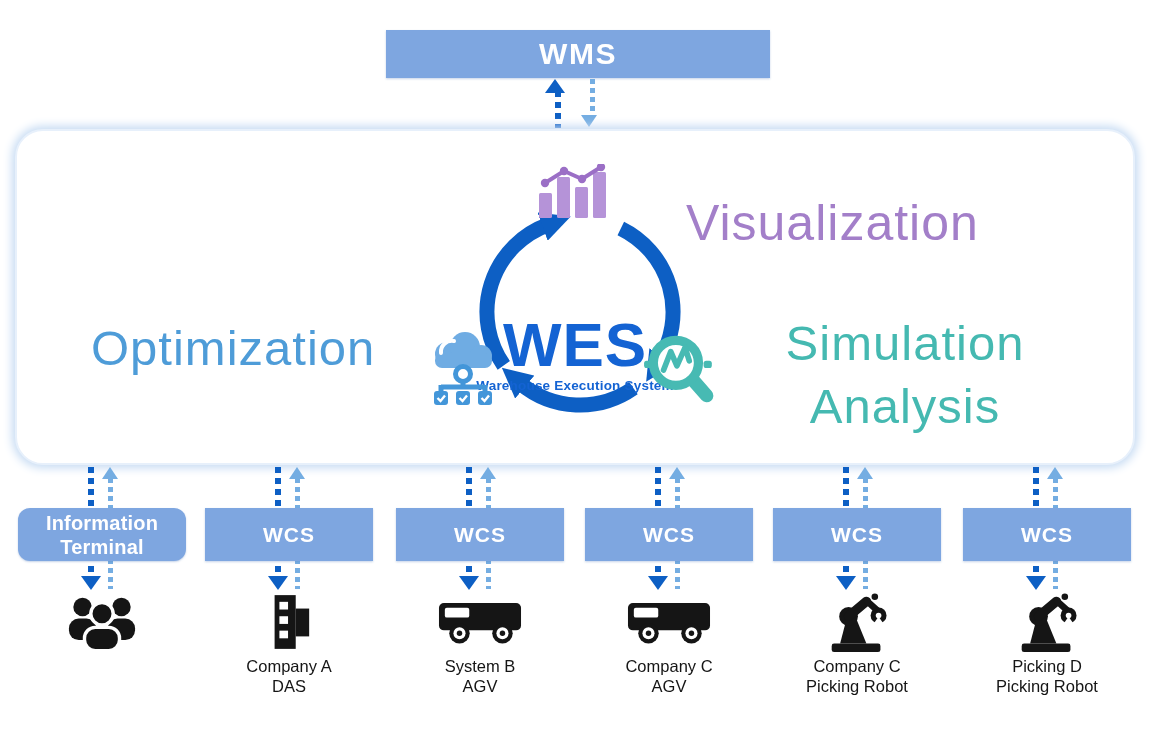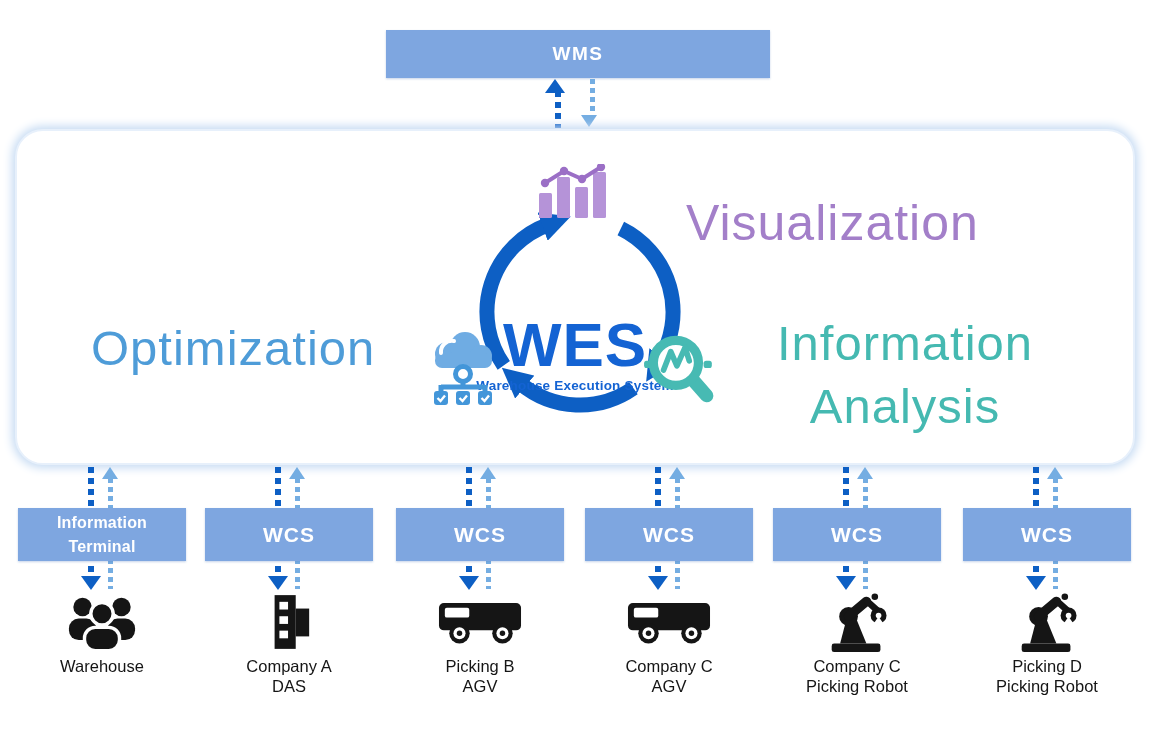--- a/index.html
+++ b/index.html
@@ -15,21 +15,21 @@
   *{margin:0;padding:0;box-sizing:border-box;}
   html,body{background:#fff;}
   body{font-family:"Liberation Sans", sans-serif;}
   .stage{position:relative;width:1150px;height:743px;background:#fff;overflow:hidden;}
 
   
   .wms-box{
     position:absolute;left:386px;top:30px;width:384px;height:48px;
     background:var(--box-blue);
     display:flex;align-items:center;justify-content:center;
-    color:#fff;font-size:19px;font-weight:bold;letter-spacing:1.5px;
+    color:#fff;font-size:30px;font-weight:bold;letter-spacing:1.5px;
     box-shadow:0 1px 2px rgba(90,130,190,.35);
   }
 
   
   .wes-panel{
     position:absolute;left:15px;top:129px;width:1120px;height:336px;
     background:#fff;border:2px solid #E7F0FB;border-radius:28px;
     box-shadow:0 0 10px 3px #C6DBF3;
   }
 
@@ -78,21 +78,21 @@
   .col .head-dark{left:calc(50% - 21px);top:109px;}
   .col .head-light{left:calc(50% + 0px);top:0;}
   .col .line-light{left:calc(50% + 6px);top:11px;height:111px;}
   .col .sysbox{
     position:absolute;z-index:2;left:0;top:41px;width:100%;height:53px;
     background:var(--box-blue);
     display:flex;align-items:center;justify-content:center;text-align:center;
     color:#fff;font-weight:bold;font-size:21px;letter-spacing:1px;
     box-shadow:0 1px 2px rgba(90,130,190,.35);
   }
-  .col .sysbox.small{font-size:16px;line-height:24px;letter-spacing:.2px;padding:0 6px;}
+  .col .sysbox.small{font-size:20px;line-height:24px;letter-spacing:.2px;padding:0 6px;border-radius:12px;}
   .col .device{position:absolute;left:0;top:123px;width:100%;height:64px;display:flex;align-items:center;justify-content:center;}
   .col .tag{position:absolute;left:-10px;top:190px;width:calc(100% + 20px);text-align:center;font-size:16.5px;line-height:19.5px;color:var(--ink);}
 
   .c0{left:18px;}.c1{left:205px;}.c2{left:396px;}.c3{left:585px;}.c4{left:773px;}.c5{left:963px;}
 </style>
 </head>
 <body>
 
 <div class="stage">
 
@@ -201,37 +201,36 @@
     <rect x="0" y="30" width="8" height="7" rx="2.5" fill="#47BAB3"></rect>
     <rect x="58" y="30" width="8" height="7" rx="2.5" fill="#47BAB3"></rect>
     <line x1="47" y1="48" x2="61" y2="64" stroke="#47BAB3" stroke-width="13" stroke-linecap="round"></line>
     <circle cx="31" cy="32" r="22" fill="#fff" stroke="#47BAB3" stroke-width="9"></circle>
     <polyline points="19,39 26,21 32,35 40,17 44,30" fill="none" stroke="#47BAB3" stroke-width="5.5" stroke-linejoin="round" stroke-linecap="round"></polyline>
   </svg>
 
   <div class="cap cap-vis">Visualization</div>
   <div class="cap cap-opt">Optimization</div>
   <div class="cap cap-sim">
-    <div>Information</div>
+    <div>Simulation</div>
     <div>Analysis</div>
   </div>
 
   <div class="col c0">
     <div class="dotline dark line-dark"></div>
     <div class="head down dark head-dark"></div>
     <div class="head up light head-light"></div>
     <div class="dotline light line-light"></div>
     <div class="sysbox small">Information Terminal</div>
     <div class="device">
       <svg width="70" height="57">
           <use href="#sym-people"></use>
         </svg>
     </div>
     <div class="tag">
-      <div>Warehouse</div>
     </div>
   </div>
 
   <div class="col c1">
     <div class="dotline dark line-dark"></div>
     <div class="head down dark head-dark"></div>
     <div class="head up light head-light"></div>
     <div class="dotline light line-light"></div>
     <div class="sysbox">WCS</div>
     <div class="device">
@@ -250,21 +249,21 @@
     <div class="head down dark head-dark"></div>
     <div class="head up light head-light"></div>
     <div class="dotline light line-light"></div>
     <div class="sysbox">WCS</div>
     <div class="device">
       <svg width="84" height="47">
           <use href="#sym-agv"></use>
         </svg>
     </div>
     <div class="tag">
-      <div>Picking B</div>
+      <div>System B</div>
       <div>AGV</div>
     </div>
   </div>
 
   <div class="col c3">
     <div class="dotline dark line-dark"></div>
     <div class="head down dark head-dark"></div>
     <div class="head up light head-light"></div>
     <div class="dotline light line-light"></div>
     <div class="sysbox">WCS</div>

